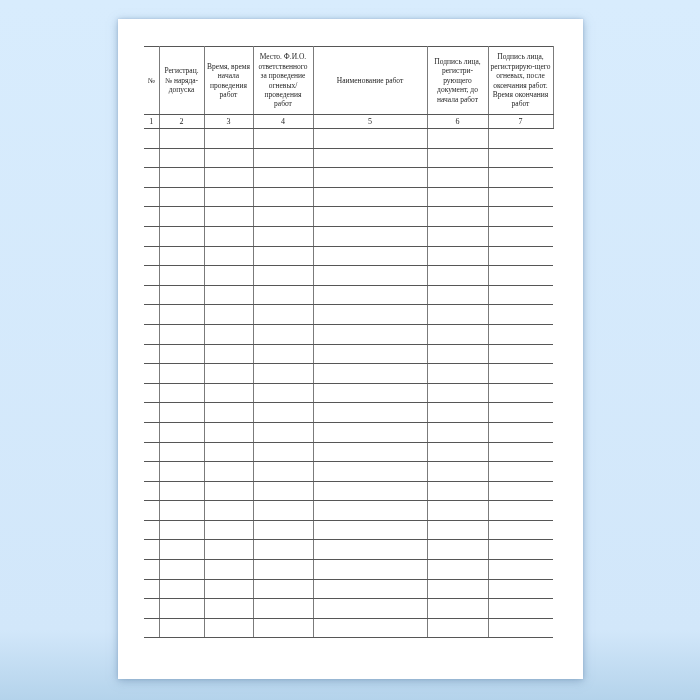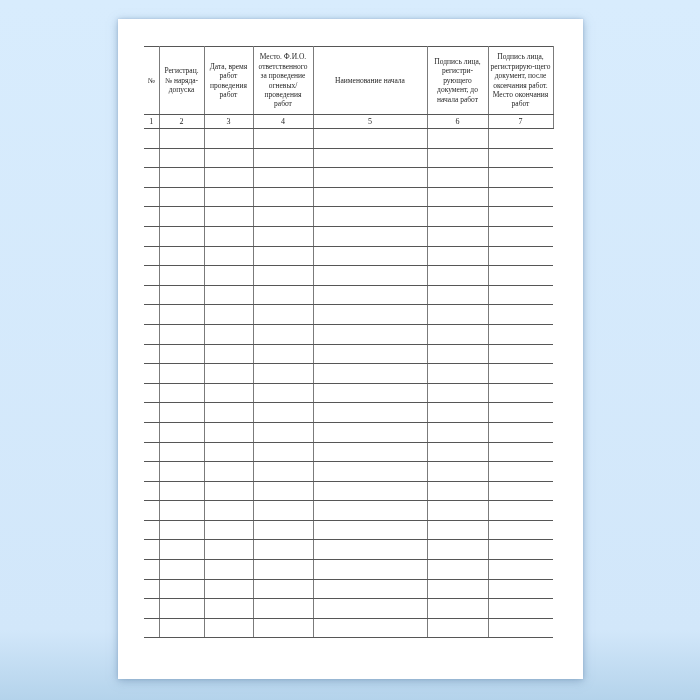--- a/index.html
+++ b/index.html
@@ -81,25 +81,25 @@
       <col style="width:49px">
       <col style="width:60px">
       <col style="width:114px">
       <col style="width:61px">
       <col style="width:65px">
     </colgroup>
     <thead>
       <tr class="headers">
         <th>№</th>
         <th>Регистрац. № наряда-допуска</th>
-        <th>Дата, время работ проведения работ</th>
+        <th>Время, время начала проведения работ</th>
         <th>Место. Ф.И.О. ответственного за проведение огневых/​проведения работ</th>
-        <th>Наименование начала</th>
+        <th>Наименование работ</th>
         <th>Подпись лица, регистри-рующего документ, до начала работ</th>
-        <th>Подпись лица, регистрирую-щего документ, после окончания работ. Место окончания работ</th>
+        <th>Подпись лица, регистрирую-щего огневых, после окончания работ. Время окончания работ</th>
       </tr>
       <tr class="numbers">
         <td>1</td>
         <td>2</td>
         <td>3</td>
         <td>4</td>
         <td>5</td>
         <td>6</td>
         <td>7</td>
       </tr>

